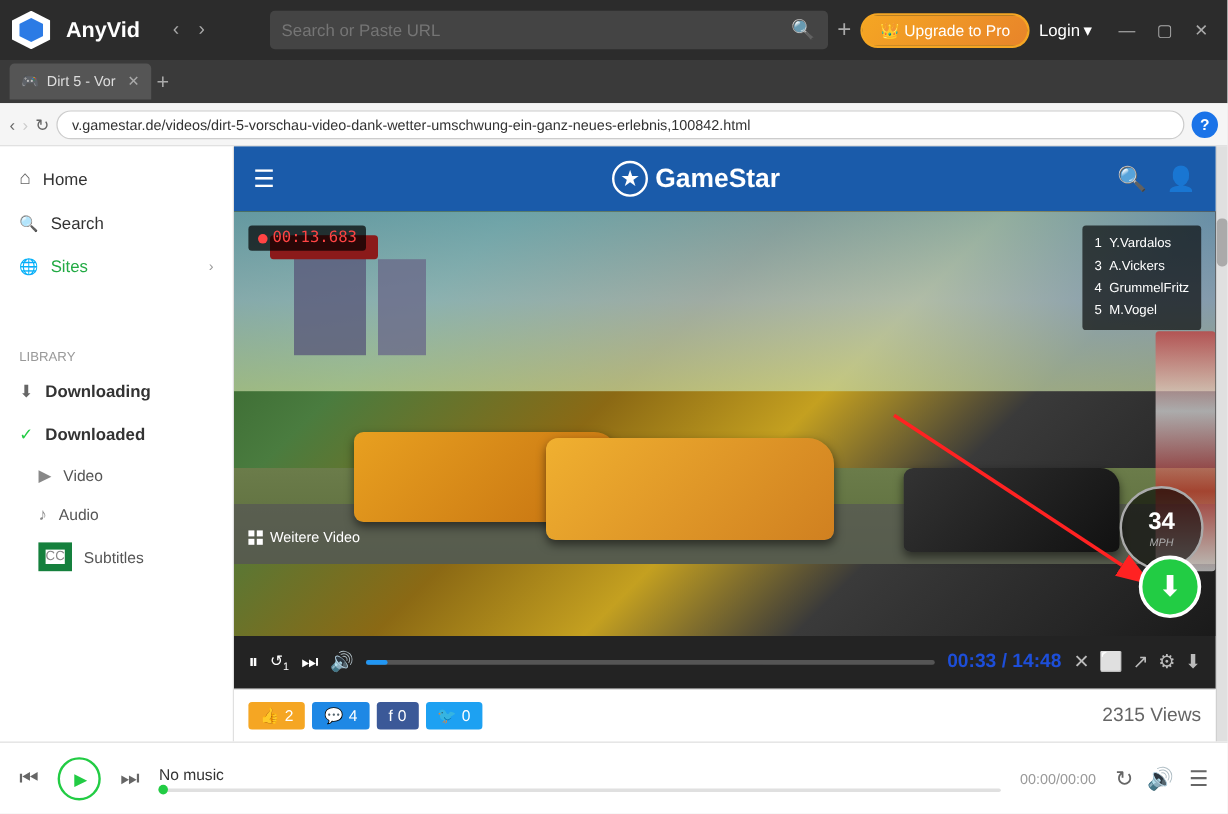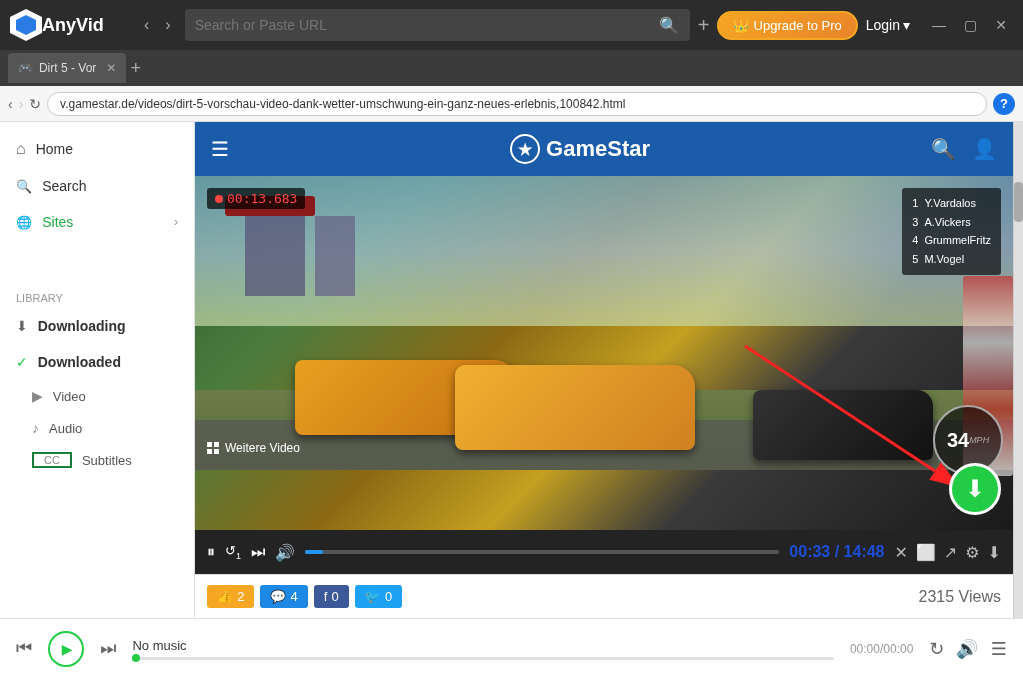--- a/index.html
+++ b/index.html
@@ -3,29 +3,29 @@
   <meta charset="utf-8">
   <style>
     * { margin: 0; padding: 0; box-sizing: border-box; }
     body { font-family: -apple-system, BlinkMacSystemFont, 'Segoe UI', sans-serif; width: 1023px; height: 678px; overflow: hidden; background: #f0f0f0; }
 
     
     .top-bar {
       display: flex; align-items: center; height: 50px;
       background: #2c2c2c; padding: 0 10px; gap: 8px;
     }
-    .logo-area { display: flex; align-items: center; gap: 0; min-width: 120px; }
+    .logo-area { display: flex; align-items: center; gap: 13px; min-width: 120px; }
     .logo-icon { width: 32px; height: 32px; background: #fff; clip-path: polygon(50% 0%, 100% 25%, 100% 75%, 50% 100%, 0% 75%, 0% 25%); display: flex; align-items: center; justify-content: center; }
     .logo-icon-inner { width: 20px; height: 20px; background: #2c7be5; clip-path: polygon(50% 0%, 100% 25%, 100% 75%, 50% 100%, 0% 75%, 0% 25%); }
     .logo-text { color: white; font-size: 18px; font-weight: bold; }
     .nav-arrows { display: flex; gap: 4px; }
     .nav-btn { background: none; border: none; color: #aaa; font-size: 16px; cursor: pointer; padding: 4px 6px; }
     .search-bar {
       flex: 1; height: 32px; background: #444; border-radius: 4px;
-      display: flex; align-items: center; padding: 0 10px; gap: 8px;
+      display: flex; align-items: center; padding: 0 10px; gap: 8px; margin-left: 40px;
     }
     .search-input { background: none; border: none; outline: none; color: #ccc; flex: 1; font-size: 14px; }
     .search-icon-btn { color: #aaa; cursor: pointer; font-size: 16px; }
     .add-tab-btn { color: #aaa; font-size: 20px; cursor: pointer; background: none; border: none; }
     .upgrade-btn {
       background: linear-gradient(135deg, #f5a623, #e8842a);
       border: 2px solid #f5a623; border-radius: 20px; color: white;
       padding: 5px 14px; font-size: 13px; cursor: pointer; white-space: nowrap;
       display: flex; align-items: center; gap: 4px;
     }
@@ -283,21 +283,21 @@
 
     <div class="sidebar-sub-item">
       <span class="sub-icon">▶</span>
       <span>Video</span>
     </div>
     <div class="sidebar-sub-item">
       <span class="sub-icon">♪</span>
       <span>Audio</span>
     </div>
     <div class="sidebar-sub-item">
-      <span class="sub-icon" style="font-size:11px; border:2px solid #15803d; padding:0 10px">CC</span>
+      <span class="sub-icon" style="font-size:11px; border:6px solid #15803d; padding:0 0">CC</span>
       <span>Subtitles</span>
     </div>
   </div>
 
   <div class="browser-content">
 
     <div class="gamestar-header">
       <span class="hamburger">☰</span>
       <div class="gamestar-logo">
         <div class="gamestar-logo-text">
@@ -340,21 +340,21 @@
 
         <div class="leaderboard">
           <div style="font-size:11px;line-height:1.7;">
             <div>1&nbsp;&nbsp;Y.Vardalos</div>
             <div>3&nbsp;&nbsp;A.Vickers</div>
             <div>4&nbsp;&nbsp;GrummelFritz</div>
             <div>5&nbsp;&nbsp;M.Vogel</div>
           </div>
         </div>
 
-        <div style="position:absolute;bottom:55px;right:10px;width:70px;height:70px;border-radius:50%;background:rgba(0,0,0,0.6);border:2px solid #aaa;display:flex;align-items:center;justify-content:center;">
+        <div style="position:absolute;bottom:55px;right:10px;width:70px;height:70px;border-radius:50%;background:rgba(0,0,0,0.6);border:2px solid #aaa;display:flex;flex-direction:column;align-items:center;justify-content:center;">
           <span style="color:white;font-size:20px;font-weight:bold;">34</span>
           <span style="color:#aaa;font-size:9px;font-style:italic;">MPH</span>
         </div>
 
         <div class="more-videos">
           <div class="more-icon">
             <span></span>
               <span></span>
               <span></span>
               <span></span>

